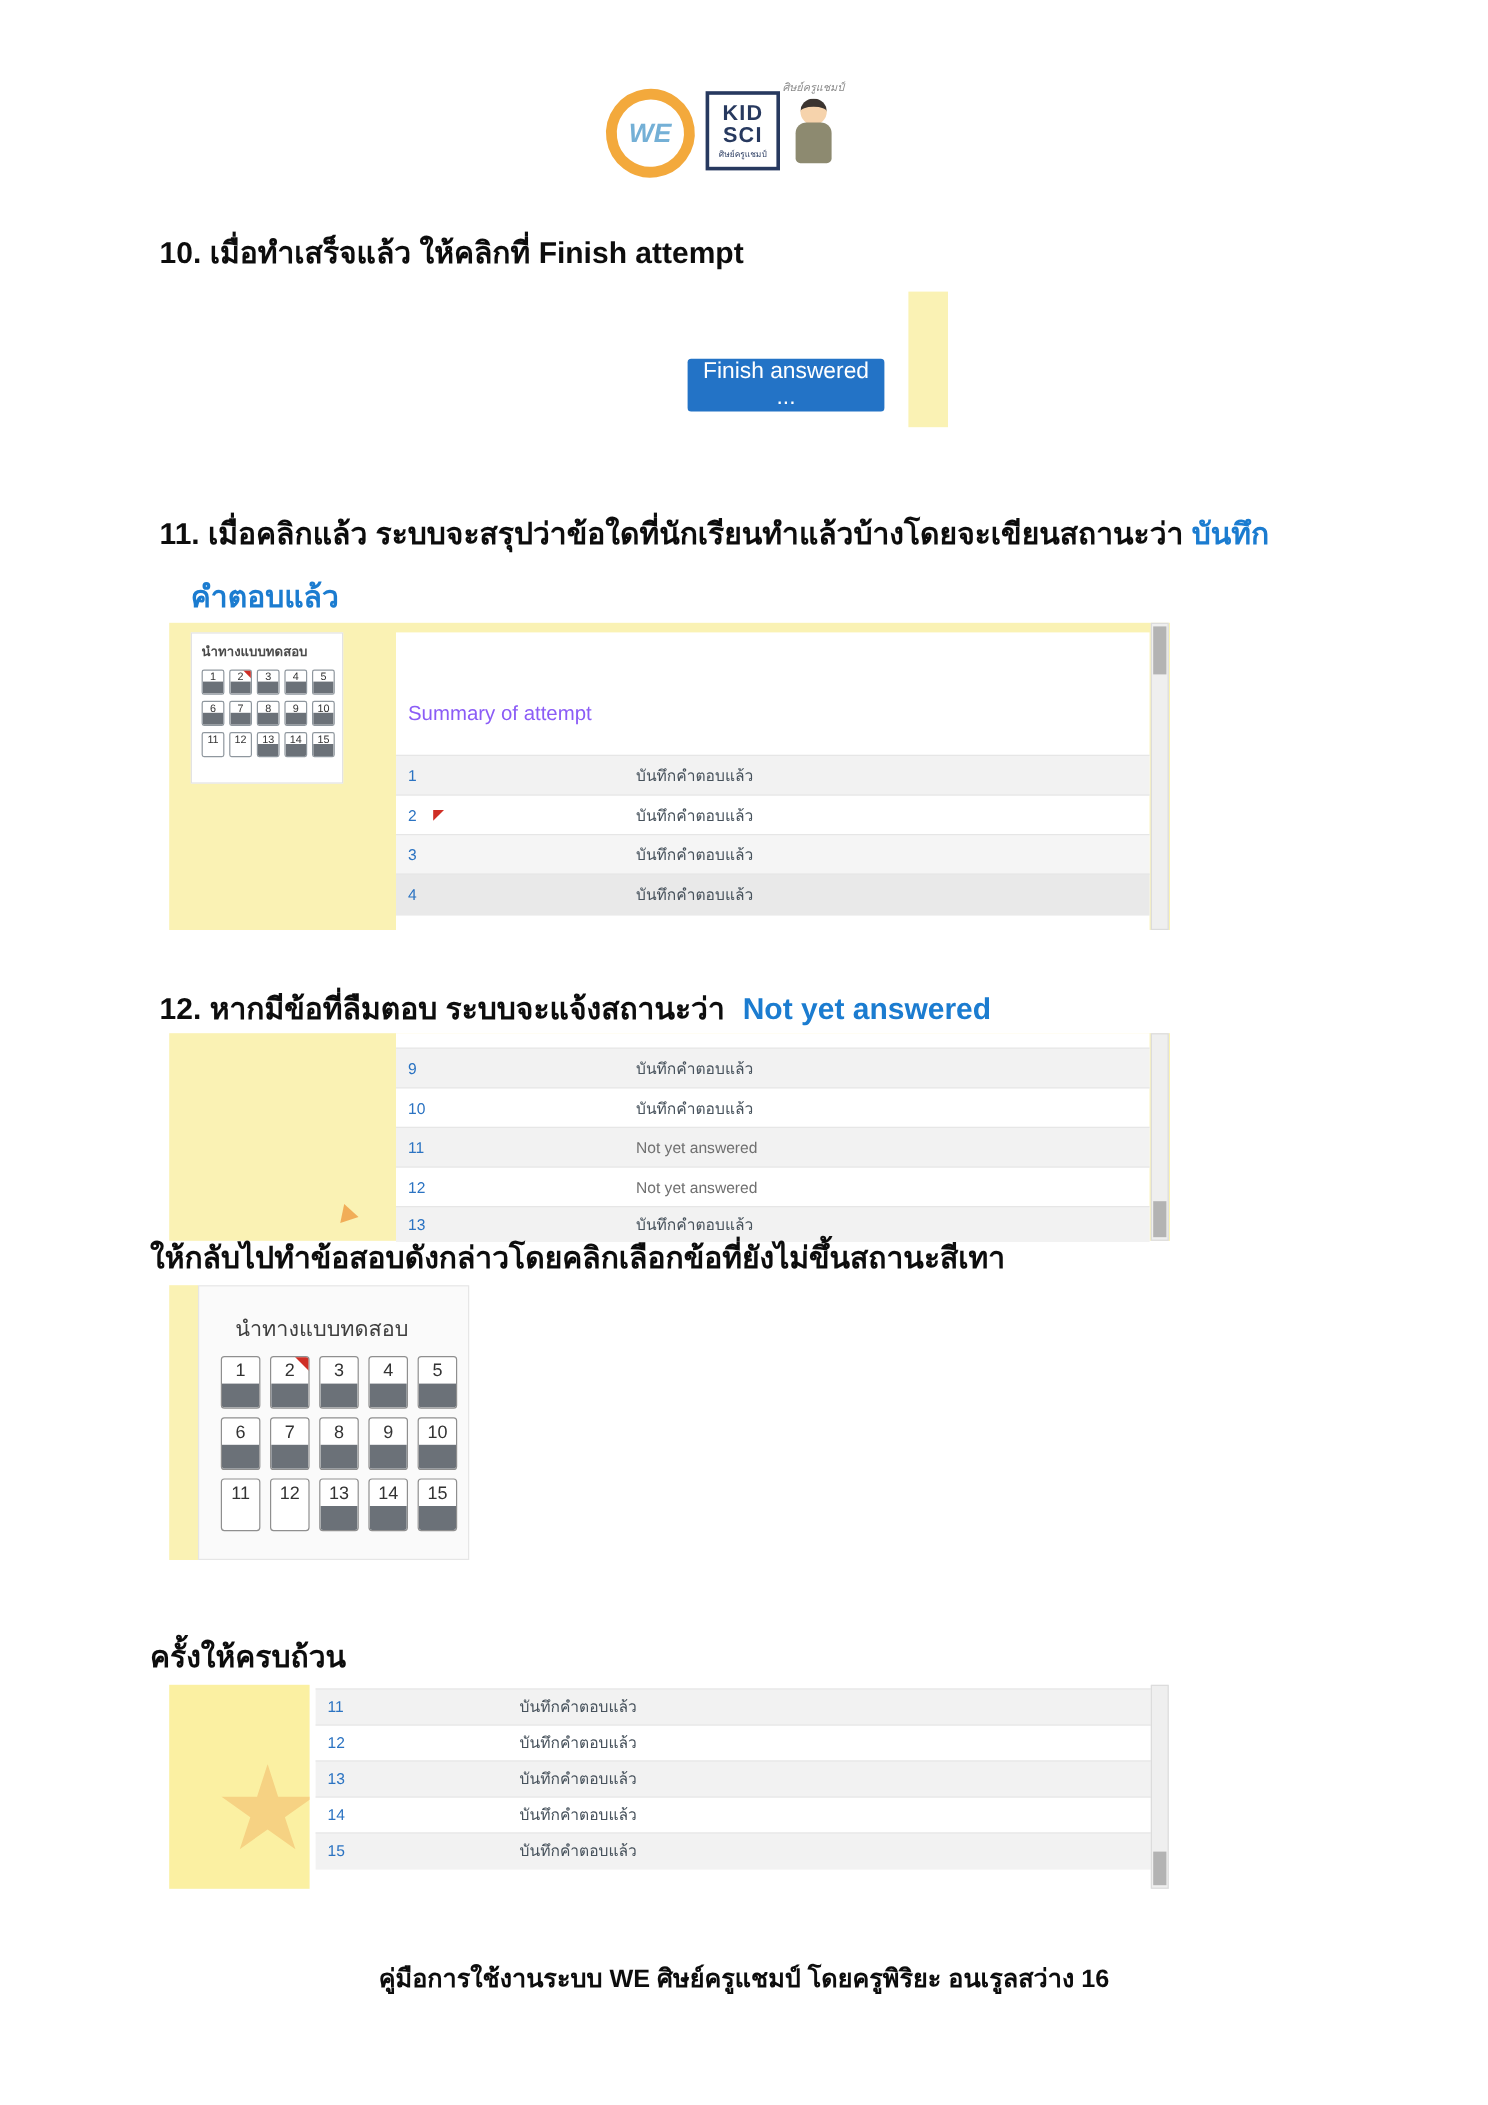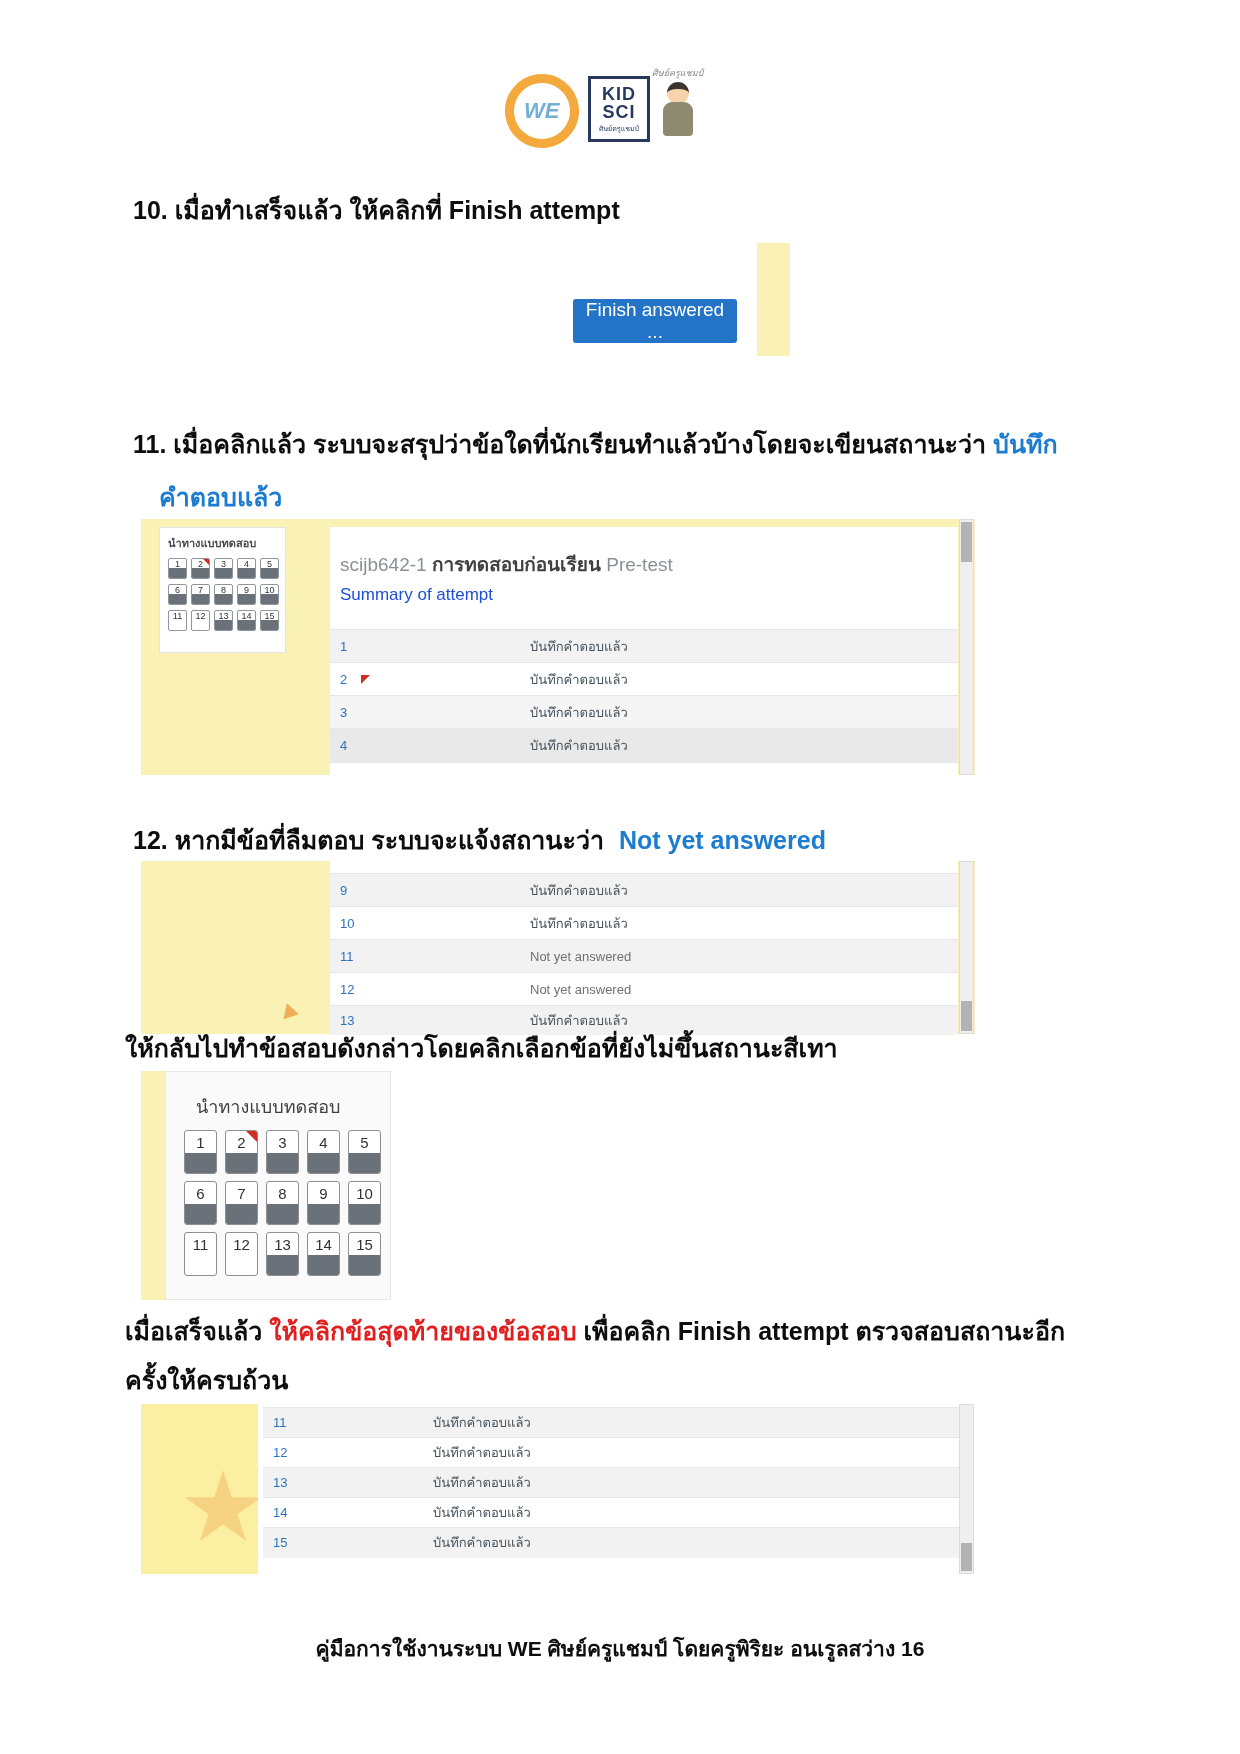--- a/index.html
+++ b/index.html
@@ -35,21 +35,21 @@
 
   
   .shot{background:#faf2b4;}
   .panel{position:absolute;background:#ffffff;}
   .scrollbar{position:absolute;width:15px;background:#efefef;border:1px solid #dcdcdc;box-sizing:border-box;}
   .scroll-thumb{position:absolute;left:1px;right:1px;background:#b3b3b3;}
 
   
   .sum-title{font-size:19px;color:#8a9196;white-space:nowrap;}
   .sum-title b{color:#3f3f3f;}
-  .sum-sub{font-size:17px;color:#1d4ed8;}
+  .sum-sub{font-size:17px;color:#8b5cf6;}
   .thead{position:absolute;left:0;right:0;height:22px;border-top:1px solid #e0e0e0;border-bottom:1px solid #e0e0e0;}
   .th{position:absolute;font-size:12px;font-weight:bold;color:#454545;line-height:22px;}
   .trow{position:absolute;left:0;right:0;border-top:1px solid #e6e6e6;}
   .trow .q{position:absolute;font-size:13px;color:#2b73c2;}
   .trow .st{position:absolute;font-size:13px;color:#47525c;}
   .trow .st.gray{color:#707070;}
   .shaded{background:#f2f2f2;}
   .shaded2{background:#e9e9e9;}
   .shaded3{background:#f5f5f5;}
 
@@ -149,25 +149,20 @@
           <div class="mini-box"><span>11</span></div>
           <div class="mini-box"><span>12</span></div>
           <div class="mini-box"><span>13</span><div class="fill"></div></div>
           <div class="mini-box"><span>14</span><div class="fill"></div></div>
           <div class="mini-box"><span>15</span><div class="fill"></div></div>
         </div>
       </div>
     </div>
 
     <div class="panel" style="left:189px;top:8px;width:628px;height:248px;">
-      <div class="sum-title" style="position:absolute;left:10px;top:22px;">
-        <span>scijb642-1</span>
-        <b>การทดสอบก่อนเรียน</b>
-        <span>Pre-test</span>
-      </div>
       <div class="sum-sub" style="position:absolute;left:10px;top:58px;">Summary of attempt</div>
 
 
       <div class="trow shaded" style="top:102px;height:33px;">
         <span class="q" style="left:10px;line-height:33px;">1</span>
         <span class="st" style="left:200px;line-height:33px;">บันทึกคำตอบแล้ว</span>
       </div>
       <div class="trow" style="top:135px;height:33px;">
         <span class="q" style="left:10px;line-height:33px;">2</span>
         <span class="flag-icon" style="position:absolute;left:28px;top:12px;"></span>
@@ -248,25 +243,20 @@
       <div class="big-row">
         <div class="big-box"><span>11</span></div>
         <div class="big-box"><span>12</span></div>
         <div class="big-box"><span>13</span><div class="fill"></div></div>
         <div class="big-box"><span>14</span><div class="fill"></div></div>
         <div class="big-box"><span>15</span><div class="fill"></div></div>
       </div>
     </div>
   </div>
 
-  <div class="abs step" style="left:125px;top:1311px;">
-    <span>เมื่อเสร็จแล้ว </span>
-    <span class="red">ให้คลิกข้อสุดท้ายของข้อสอบ</span>
-    <span>เพื่อคลิก Finish attempt  ตรวจสอบสถานะอีก</span>
-  </div>
   <div class="abs step" style="left:125px;top:1360px;">ครั้งให้ครบถ้วน</div>
 
   <div class="abs" style="left:141px;top:1404px;width:834px;height:170px;background:#ffffff;">
     <div class="abs" style="left:0;top:0;width:117px;height:170px;background:#fbf0a2;overflow:hidden;">
       <div class="star" style="left:42px;top:66px;width:80px;height:78px;"></div>
     </div>
 
     <div class="panel" style="left:122px;top:0;width:698px;height:160px;">
       <div class="trow shaded" style="top:3px;height:30px;">
         <span class="q" style="left:10px;line-height:30px;">11</span>

